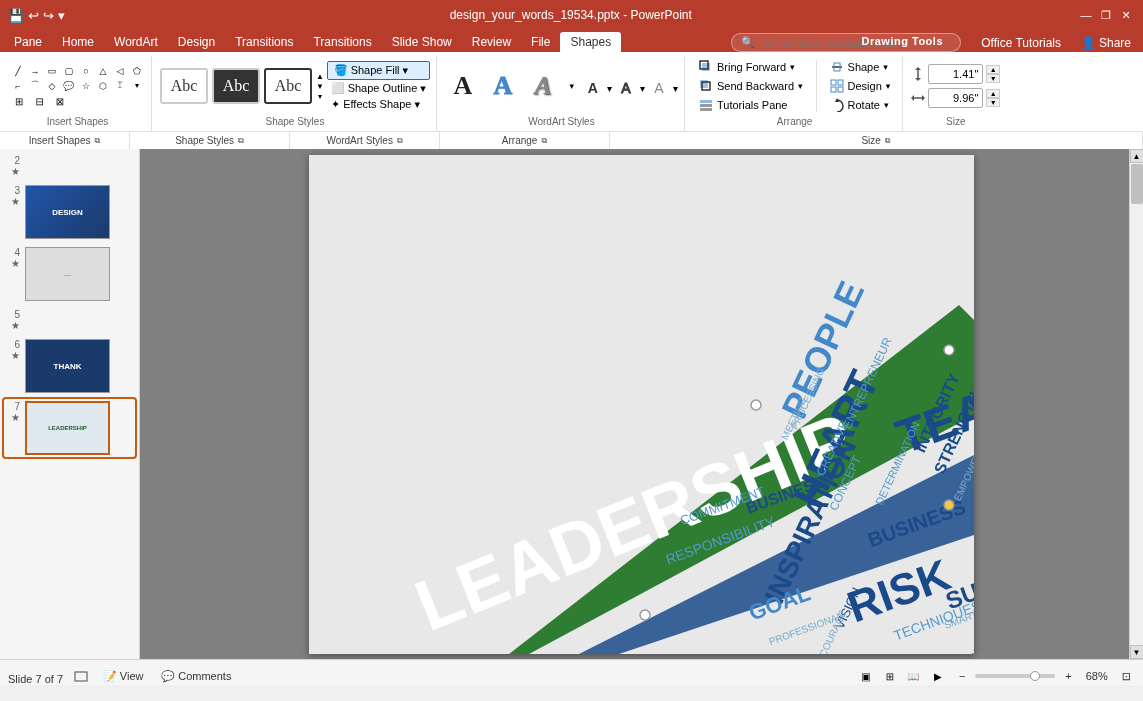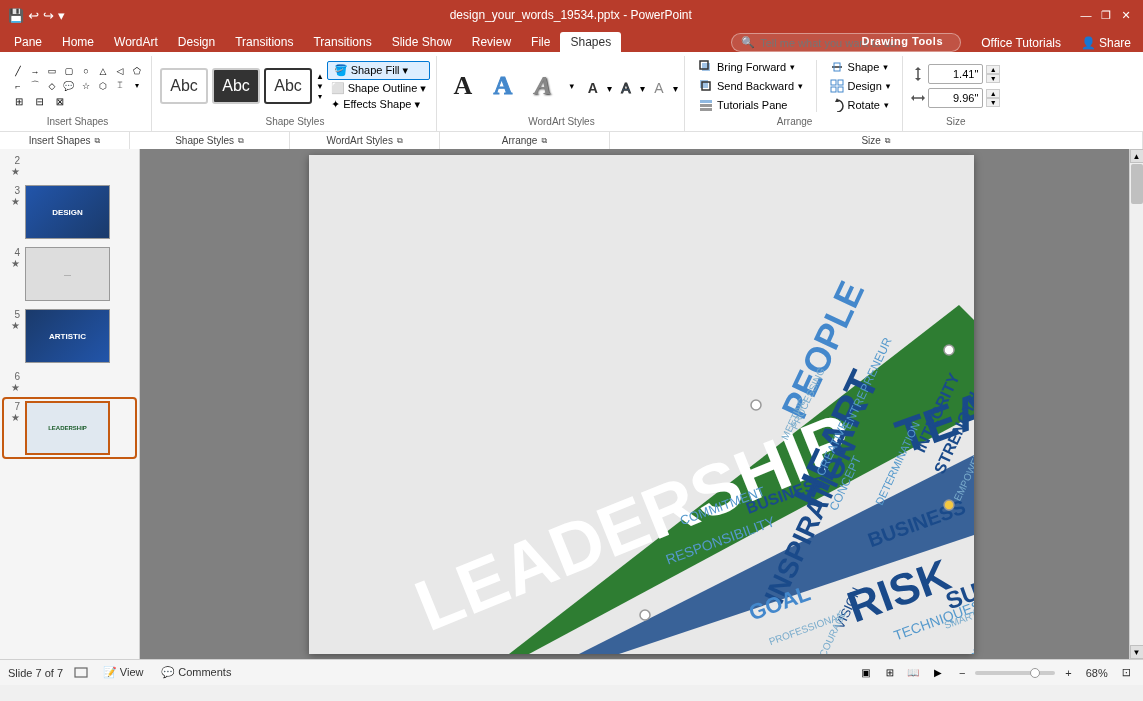--- a/index.html
+++ b/index.html
@@ -72,21 +72,21 @@
       display: flex;
       gap: 4px;
       align-items: center;
     }
     .style-swatch {
       width: 48px; height: 36px;
       border: 2px solid #ccc;
       border-radius: 3px;
       cursor: pointer;
       display: flex; align-items: center; justify-content: center;
-      font-family: Liberation Sans, sans-serif;
+      font-family: Liberation Serif, serif;
       font-size: 16px;
       background: white;
     }
     .style-swatch.s1 { color: #333; }
     .style-swatch.s2 { background: #333; color: white; }
     .style-swatch.s3 { border: 2px solid #333; color: #333; }
     .style-actions { display: flex; flex-direction: column; gap: 1px; }
     .swatch-btn {
       font-size: 11px; padding: 1px 4px;
       background: transparent; border: none; cursor: pointer;
@@ -245,21 +245,21 @@
     .scroll-arrow { width: 14px; height: 14px; background: #e0e0e0; border: 1px solid #c0c0c0; display: flex; align-items: center; justify-content: center; font-size: 8px; cursor: pointer; }
     .scroll-track { flex: 1; background: #f0f0f0; width: 100%; }
     .scroll-thumb { width: 12px; height: 40px; background: #c0c0c0; margin: 1px auto; border-radius: 2px; }
 
     
     #statusbar {
       height: 26px;
       background: #f5f5f5;
       border-top: 1px solid #d0d0d0;
       display: flex;
-      align-items: center;
+      align-items: flex-end;
       padding: 0 8px;
       gap: 10px;
       font-size: 11px;
       color: #333;
     }
     .status-right { margin-left: auto; display: flex; align-items: center; gap: 6px; }
     .status-btn { background: transparent; border: none; cursor: pointer; font-size: 11px; color: #333; padding: 2px 4px; border-radius: 2px; }
     .zoom-slider { width: 80px; height: 4px; background: #ccc; border-radius: 2px; position: relative; cursor: pointer; }
     .zoom-thumb { position: absolute; width: 10px; height: 10px; background: white; border: 1px solid #999; border-radius: 50%; top: -3px; left: 68%; }
     .view-btns { display: flex; gap: 2px; }
@@ -609,29 +609,29 @@
       <div class="thumb-img t4" style="background:#ddd;">
         <span style="font-size:7px; color:#888; text-align:center;">—</span>
       </div>
     </div>
 
     <div class="slide-thumb">
       <div class="slide-num">
         <span>5</span>
         <span class="slide-star">★</span>
       </div>
-      <div class="thumb-img t5">
-        <span class="thumb-label">ARTISTIC</span>
-      </div>
     </div>
 
     <div class="slide-thumb">
       <div class="slide-num">
         <span>6</span>
         <span class="slide-star">★</span>
+      </div>
+      <div class="thumb-img t6">
+        <span class="thumb-label">THANK</span>
       </div>
     </div>
 
     <div class="slide-thumb active">
       <div class="slide-num">
         <span>7</span>
         <span class="slide-star">★</span>
       </div>
       <div class="thumb-img t7" style="background:#e0e8f0;">
         <span class="thumb-label" style="color:#1a5c2a; font-size:6px;">LEADERSHIP</span>

